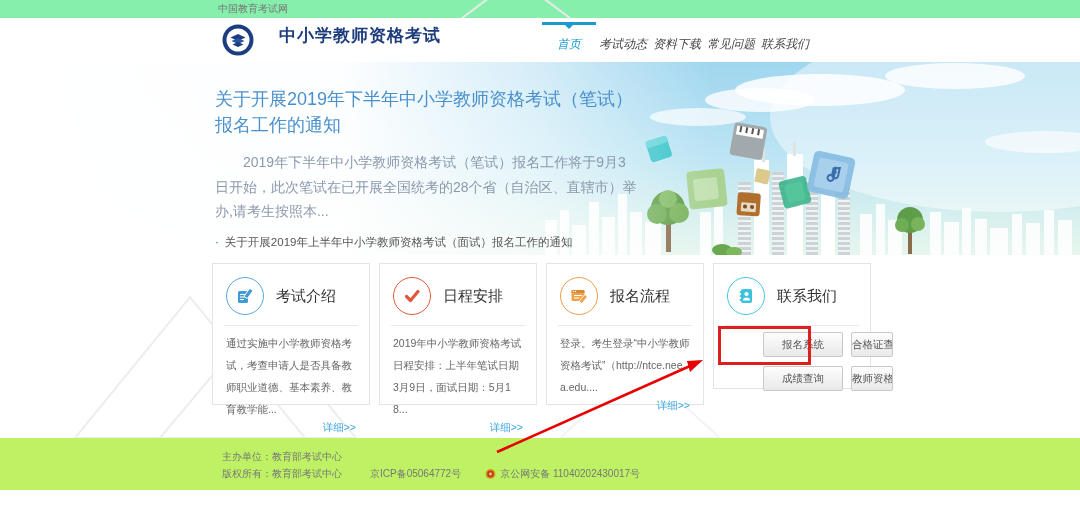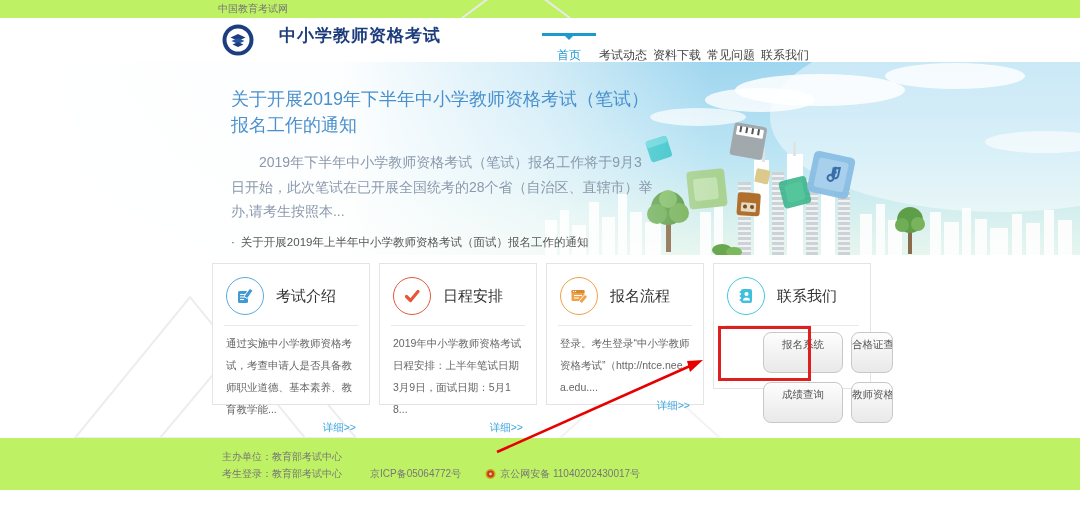--- a/index.html
+++ b/index.html
@@ -4,30 +4,30 @@
 <style>
   * { margin:0; padding:0; box-sizing:border-box; }
   html,body { width:1080px; height:531px; }
   body {
     font-family:"Liberation Sans","DejaVu Sans",sans-serif;
     background:#fff; position:relative; overflow:hidden; color:#333;
   }
 
   
   .topbar {
-    height:18px; background:#bef264; font-size:10px; color:#777;
+    height:18px; background:#86efac; font-size:10px; color:#777;
     line-height:18px; padding-left:218px; position:relative; overflow:hidden;
   }
   .topbar svg { position:absolute; left:0; top:0; }
 
   
   .header { height:44px; background:#fff; position:relative; display:flex; align-items:center; }
   .brand { margin-left:222px; display:flex; align-items:flex-start; gap:25px; cursor:pointer; }
   .brand-title { font-size:17px; font-weight:bold; color:#1d3c7c; letter-spacing:1px; }
-  .nav { position:absolute; left:542px; top:15px; height:44px; display:flex; }
+  .nav { position:absolute; left:542px; top:4px; height:44px; display:flex;font-style:italic; }
   .nav-item {
     width:54px; text-align:center; font-size:12px; color:#444;
     line-height:44px; position:relative; cursor:pointer; white-space:nowrap;
   }
   .nav-item.active { color:#1b9ad0; }
   .nav-item.active::before {
     content:""; position:absolute; top:0; left:0; right:0; height:3px; background:#1b9ad0;
   }
   .nav-item.active::after {
     content:""; position:absolute; top:3px; left:50%; margin-left:-4px;
@@ -37,21 +37,21 @@
   
   .banner {
     height:193px; position:relative; overflow:hidden;
     background:linear-gradient(180deg,#9fd6ef 0%,#bde5f4 50%,#d5efef 78%,#e7f6ee 100%);
   }
   .banner-scene { position:absolute; inset:0; }
   .banner-overlay {
     position:absolute; inset:0;
     background:linear-gradient(90deg,#ffffff 0%,rgba(255,255,255,.97) 32%,rgba(255,255,255,.55) 50%,rgba(255,255,255,0) 66%);
   }
-  .banner-text { position:absolute; left:231px; top:24px; width:422px; }
+  .banner-text { position:absolute; left:215px; top:24px; width:422px; }
   .banner-title { font-size:18px; font-weight:normal; color:#4a90cc; line-height:1.45; cursor:pointer; }
   .banner-summary { margin-top:12px; font-size:14px; color:#8b99ac; line-height:1.75; text-indent:2em; }
   .banner-bullets { margin-top:8px; list-style:none; }
   .banner-bullets li { font-size:11.5px; color:#555; line-height:1.8; cursor:pointer; }
   .banner-bullets li::before { content:"·"; margin-right:6px; color:#555; }
   .more-link { display:block; text-align:right; color:#f08519; font-size:11.5px; font-weight:bold; margin-top:3px; cursor:pointer; text-decoration:none; }
 
   
   .main { position:relative; height:183px; background:#fff; }
   .watermark { position:absolute; inset:0; pointer-events:none; }
@@ -63,22 +63,22 @@
   .icon-circle { width:38px; height:38px; border-radius:50%; border:1px solid; display:flex; align-items:center; justify-content:center; flex:none; background:#fff; }
   .ic-blue { border-color:#5aa9dc; } .ic-red { border-color:#e4573d; }
   .ic-orange { border-color:#f0a046; } .ic-cyan { border-color:#45c8e0; }
   .card-title { font-size:15px; color:#333; white-space:nowrap; }
   .card-divider { border-top:1px solid #e9e9e9; margin:10px -2px 6px; }
   .card-body { font-size:10.5px; color:#666; line-height:2.1; word-break:break-all; }
   .card-link { display:block; text-align:right; color:#3aa5df; font-size:10.5px; margin-top:1px; cursor:pointer; text-decoration:none; }
   .svc-buttons { display:grid; grid-template-columns:1fr 1fr; gap:9px 8px; margin-top:4px; }
   .svc-btn-wrap { position:relative; }
   .svc-btn {
-    width:100%; height:41px; line-height:23px; text-align:center; font-size:10.5px; color:#555;
-    background:linear-gradient(180deg,#fdfdfd,#e9e9e9); border:1px solid #c8c8c8; border-radius:8px;
+    width:100%; height:25px; line-height:23px; text-align:center; font-size:10.5px; color:#555;
+    background:linear-gradient(180deg,#fdfdfd,#e9e9e9); border:1px solid #c8c8c8; border-radius:2px;
     cursor:pointer; white-space:nowrap; overflow:hidden; display:block;margin-left:36px;
   }
   .red-box { position:absolute; left:-9px; top:-6px; right:-4px; bottom:-8px; border:3px solid #dd1f1f; pointer-events:none; }
 
   
   .arrow-overlay { position:absolute; left:0; top:0; width:1080px; height:531px; pointer-events:none; z-index:5; }
 
   
   .footer { height:52px; background:#bef264; padding:10px 0 0 222px; font-size:10px; color:#777; }
   .footer-line { line-height:17px; display:flex; align-items:center; }
@@ -319,21 +319,21 @@
     </div>
 
   </div>
 </div>
 
 <div class="footer">
   <div class="footer-line">
     <span>主办单位：教育部考试中心</span>
   </div>
   <div class="footer-line">
-    <span>考生登录：教育部考试中心</span>
+    <span>版权所有：教育部考试中心</span>
     <span class="footer-gap-a">京ICP备05064772号</span>
     <span class="footer-gap-b">
       <svg width="11" height="12" viewBox="0 0 11 12">
         <circle cx="5.5" cy="6" r="5" fill="#d4a017"></circle>
         <circle cx="5.5" cy="6" r="3.4" fill="#c0392b"></circle>
         <circle cx="5.5" cy="6" r="1.4" fill="#f3d36b"></circle>
       </svg>
       <span>京公网安备 11040202430017号</span>
     </span>
   </div>

